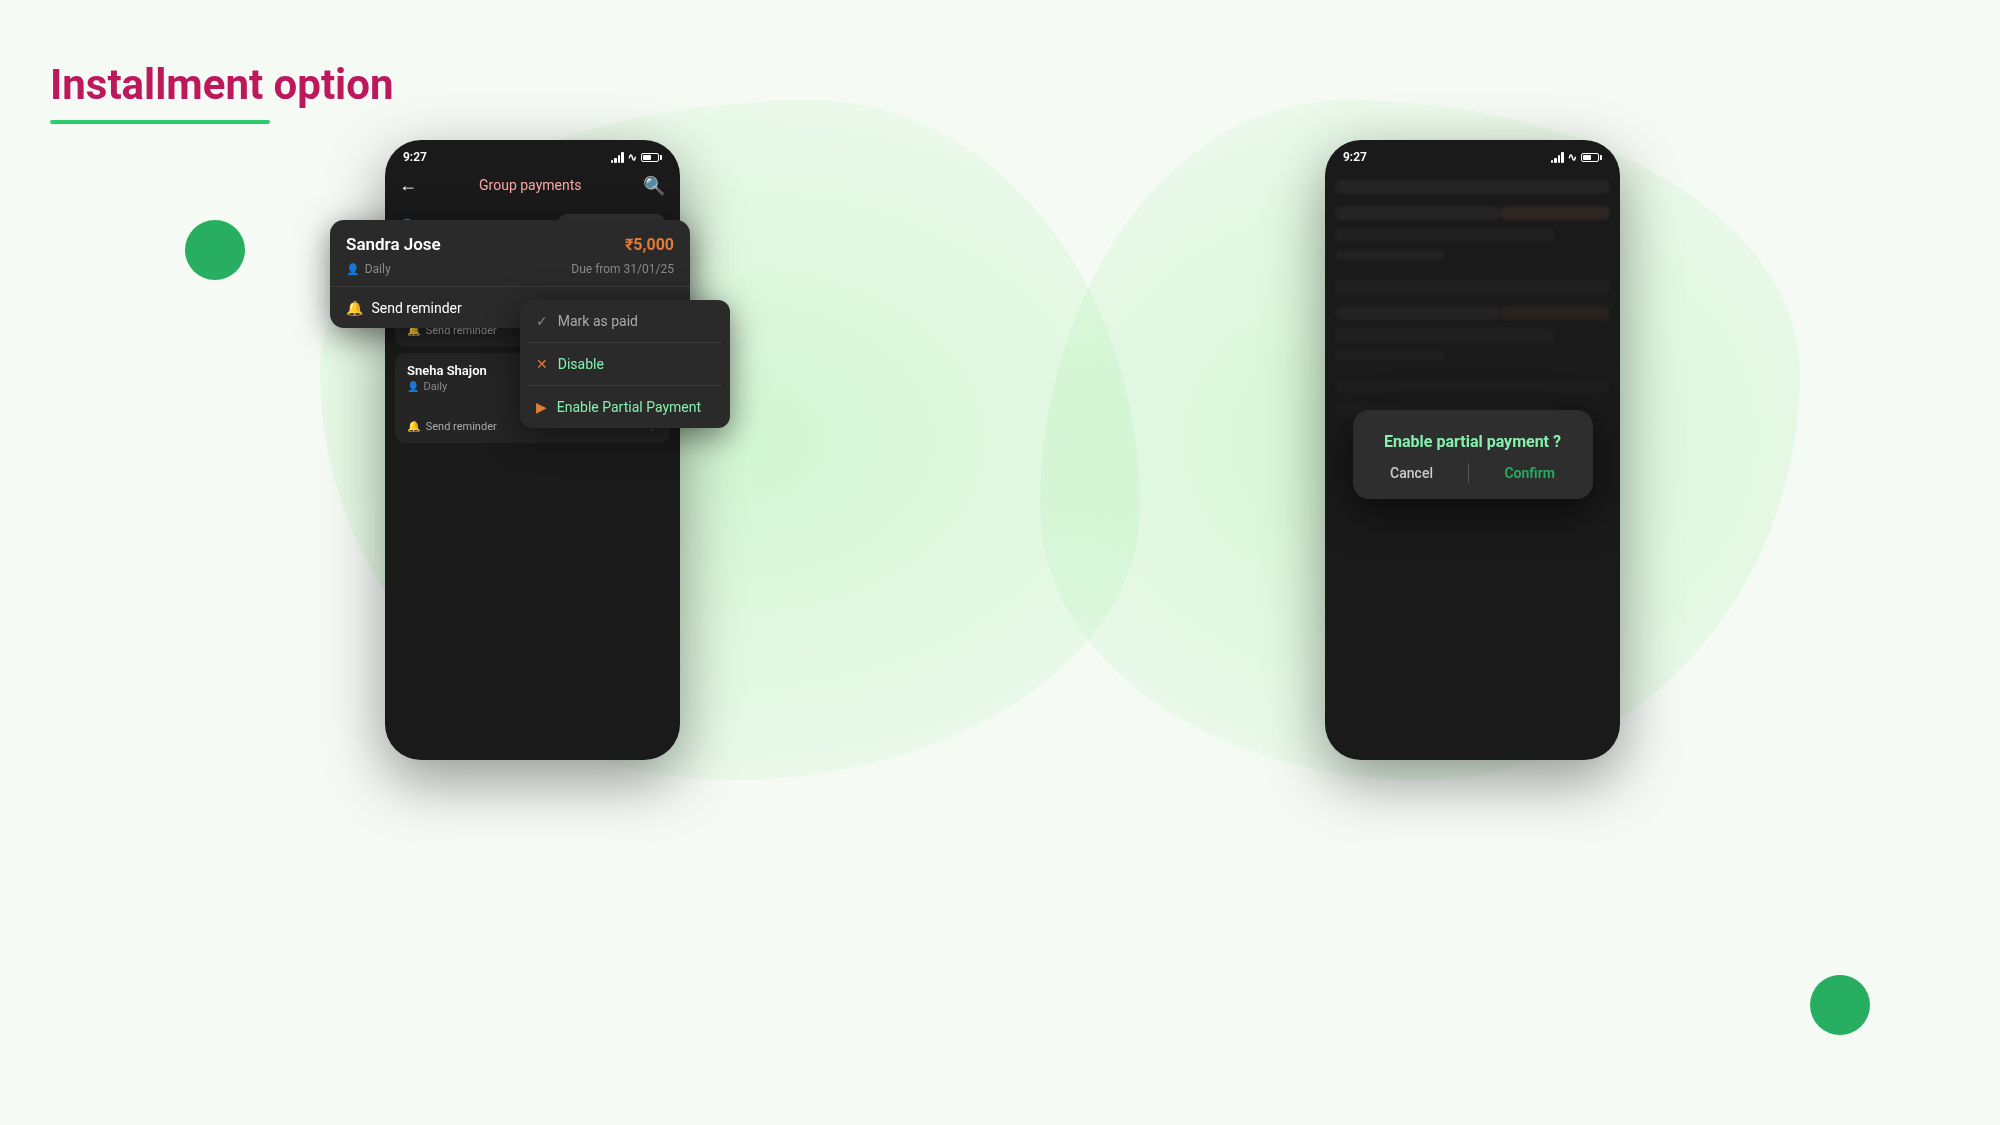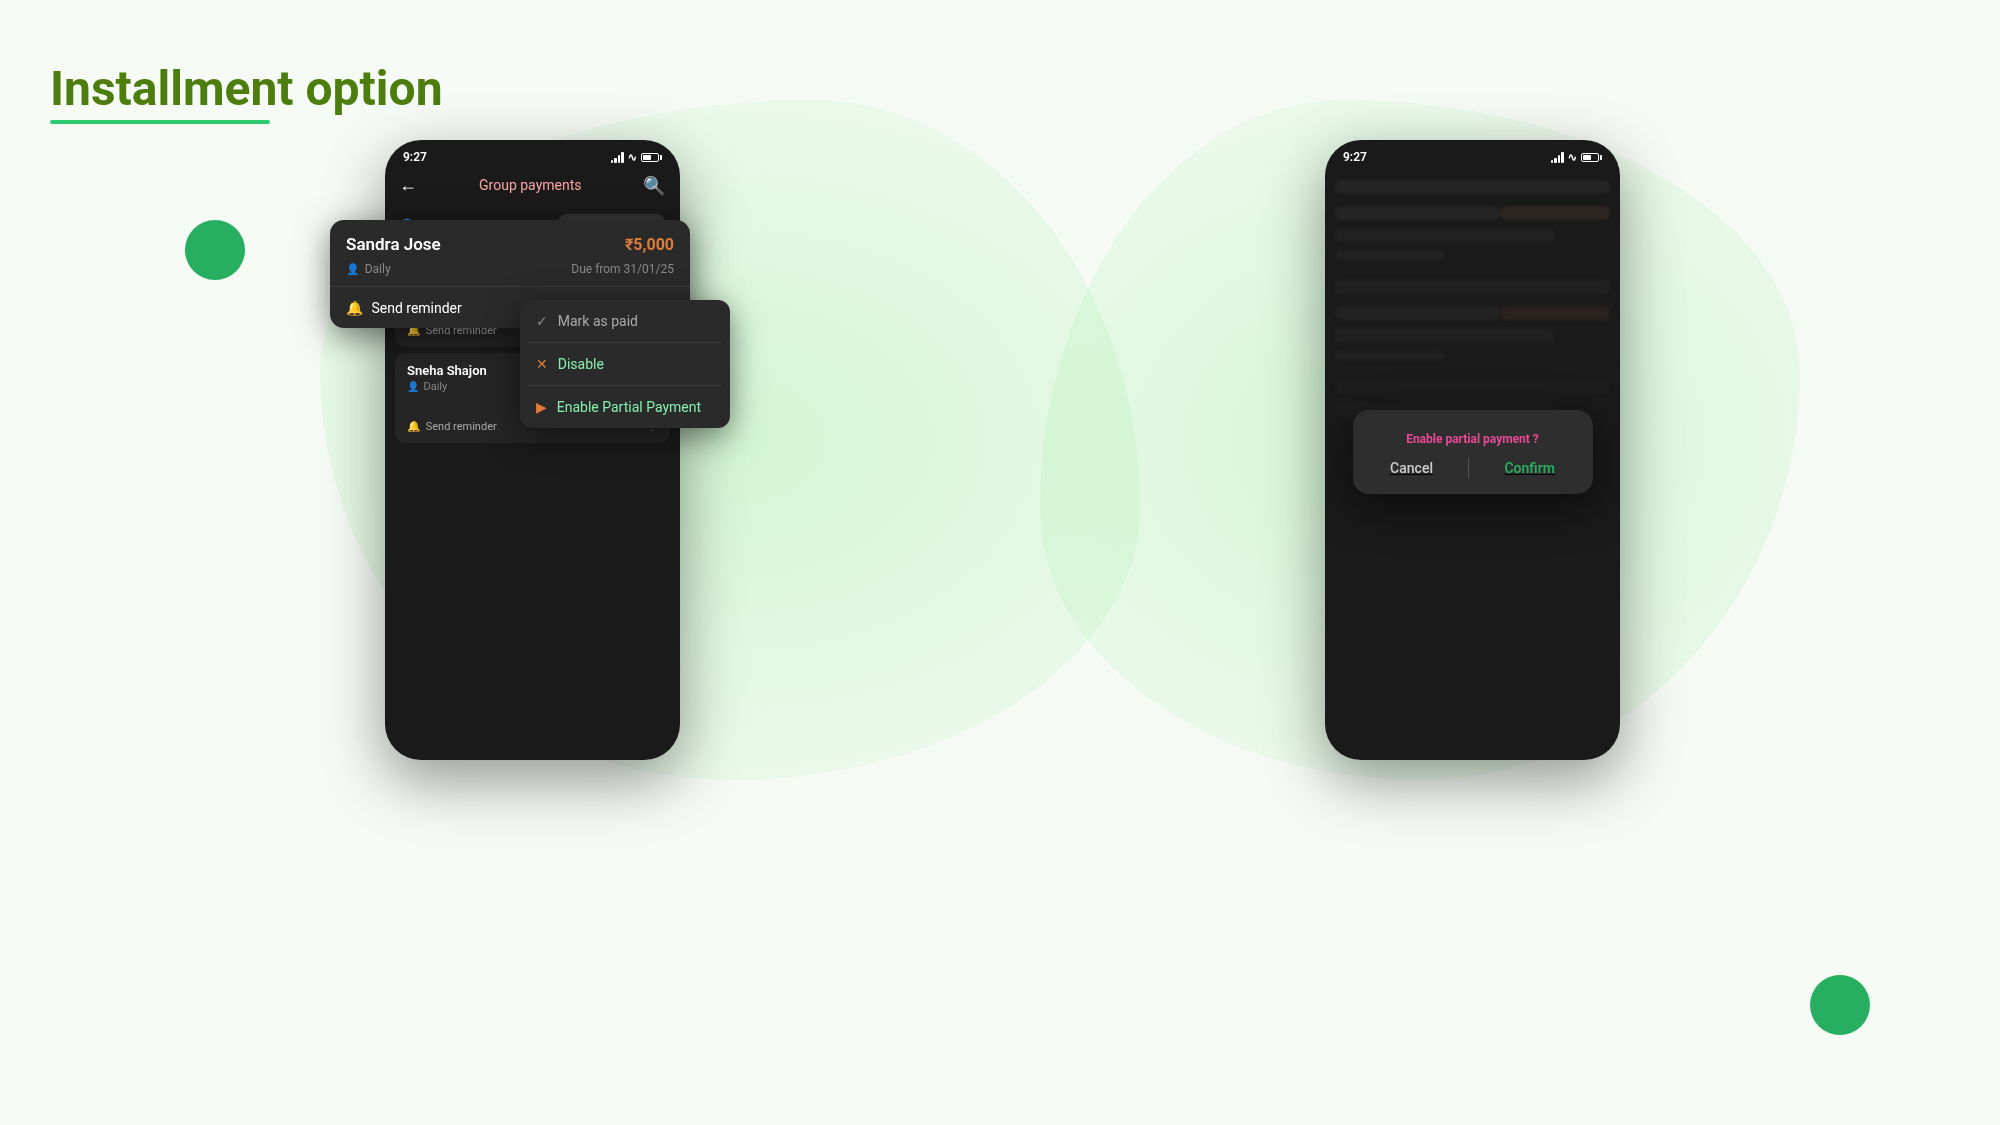--- a/index.html
+++ b/index.html
@@ -10,22 +10,22 @@
       font-family: -apple-system, BlinkMacSystemFont, 'Segoe UI', Roboto, sans-serif;
       overflow: hidden;
       position: relative;
     }
 
     
     .page-title {
       position: absolute;
       top: 60px;
       left: 50px;
-      color: #4d7c0f;
-      font-size: 48px;
+      color: #be185d;
+      font-size: 42px;
       font-weight: 700;
     }
     .page-title-underline {
       position: absolute;
       top: 120px;
       left: 50px;
       width: 220px;
       height: 4px;
       background: #2ecc71;
       border-radius: 2px;
@@ -296,36 +296,35 @@
       transform: translateX(-50%);
       width: 240px;
       background: #2e2e2e;
       border-radius: 16px;
       z-index: 30;
       box-shadow: 0 12px 40px rgba(0,0,0,0.6);
       padding: 22px 20px 16px;
       text-align: center;
     }
     .modal-title {
-      font-size: 12px;
+      font-size: 16px;
       font-weight: 700;
-      color: #ec4899;
+      color: #86efac;
       margin-bottom: 12px;
     }
     .modal-body {
       font-size: 12px;
       color: #aaa;
       line-height: 1.5;
       margin-bottom: 20px;
     }
     .modal-actions {
       display: flex;
       justify-content: space-around;
       align-items: center;
-      text-decoration: underline;
     }
     .modal-cancel {
       font-size: 14px;
       color: #ccc;
       font-weight: 500;
       cursor: pointer;
     }
     .modal-confirm {
       font-size: 14px;
       color: #27ae60;

